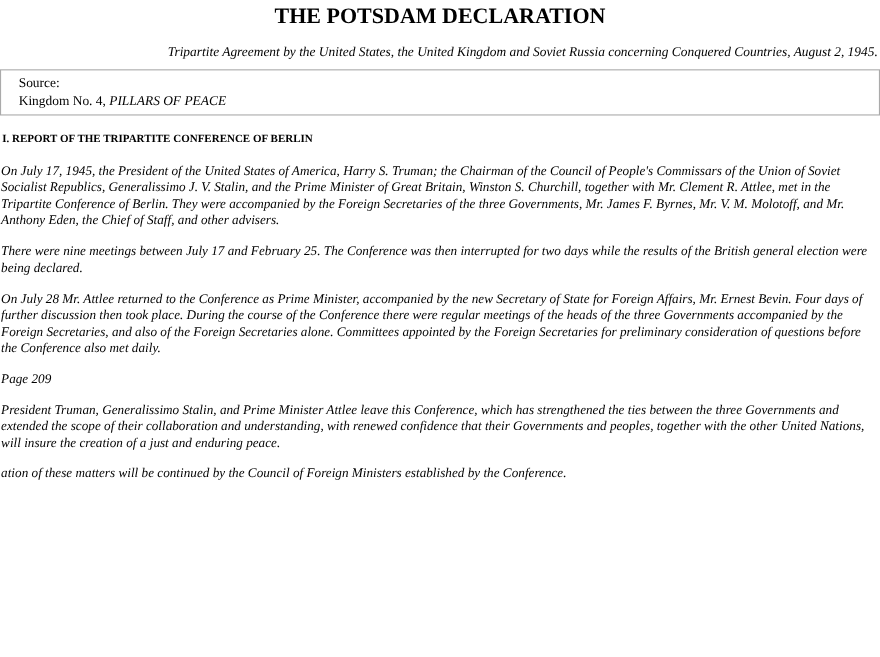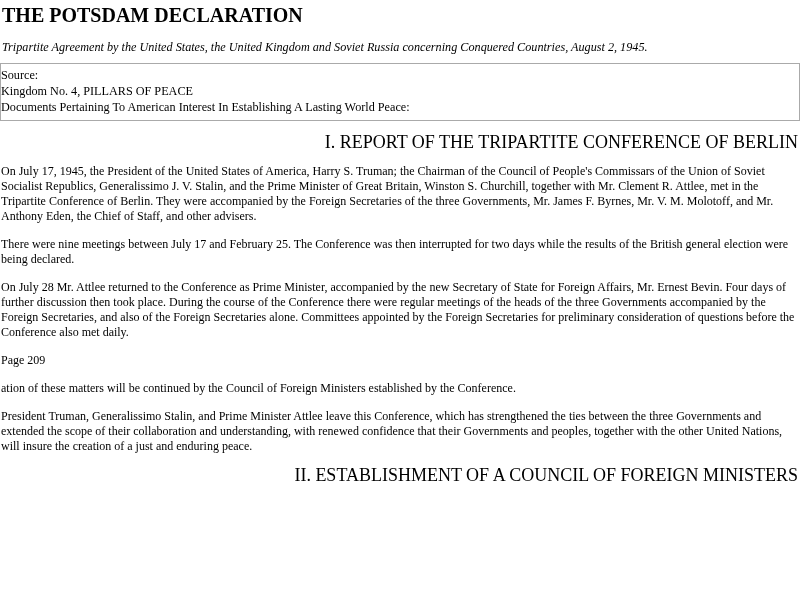--- a/index.html
+++ b/index.html
@@ -13,74 +13,73 @@
     overflow: hidden;
     color: #000000;
     font-family: "Liberation Serif", serif;
     font-size: 12px;
     line-height: 15px;
   }
   .doc-title {
     font-size: 20px;
     line-height: 24px;
     font-weight: bold;
-    text-align: left;
+    text-align: center;
     margin: 3px 2px 0 2px;
   }
   .doc-subtitle {
     font-style: italic;
-    text-align: left;
+    text-align: right;
     font-size: 12.2px;
     line-height: 15px;
     margin: 13px 2px 0 2px;
   }
   .source-box {
     margin: 8px 0 0 0;
     border: 1px solid #aaaaaa;
     box-sizing: border-box;
     width: 100%;
-    padding: 3px 4px 5px 0;
+    padding: 3px 4px 5px 16px;
     font-size: 12.2px;
     line-height: 16px;
   }
   .source-box .src-line {
     white-space: nowrap;
   }
-  .italic { }
+  .italic { font-style: italic; }
   .section-heading {
-    font-size: 18px;
+    font-size: 10px;
     line-height: 17px;
-    font-weight: normal;
-    text-align: right;
+    font-weight: bold;
+    text-align: left;
     margin: 13px 2px;
   }
   p.body-para {
     margin: 13px 0;
     padding: 0 3px 0 1px;
+    font-style: italic;
   }
 </style>
 </head>
 <body>
 
 <div>
 
   <h1 class="doc-title">THE POTSDAM DECLARATION</h1>
 
   <div class="doc-subtitle">Tripartite Agreement by the United States, the United Kingdom and Soviet Russia concerning Conquered Countries, August 2, 1945.</div>
 
   <div class="source-box">
     <div class="src-line">Source:</div>
     <div class="src-line"><span>Kingdom No. 4, </span><span class="italic">PILLARS OF PEACE</span></div>
-    <div class="src-line">Documents Pertaining To American Interest In Establishing A Lasting World Peace:</div>
   </div>
 
   <h3 class="section-heading">I. REPORT OF THE TRIPARTITE CONFERENCE OF BERLIN</h3>
 
   <p class="body-para">On July 17, 1945, the President of the United States of America, Harry S. Truman; the Chairman of the Council of People's Commissars of the Union of Soviet Socialist Republics, Generalissimo J. V. Stalin, and the Prime Minister of Great Britain, Winston S. Churchill, together with Mr. Clement R. Attlee, met in the Tripartite Conference of Berlin. They were accompanied by the Foreign Secretaries of the three Governments, Mr. James F. Byrnes, Mr. V. M. Molotoff, and Mr. Anthony Eden, the Chief of Staff, and other advisers.</p>
   <p class="body-para">There were nine meetings between July 17 and February 25. The Conference was then interrupted for two days while the results of the British general election were being declared.</p>
   <p class="body-para">On July 28 Mr. Attlee returned to the Conference as Prime Minister, accompanied by the new Secretary of State for Foreign Affairs, Mr. Ernest Bevin. Four days of further discussion then took place. During the course of the Conference there were regular meetings of the heads of the three Governments accompanied by the Foreign Secretaries, and also of the Foreign Secretaries alone. Committees appointed by the Foreign Secretaries for preliminary consideration of questions before the Conference also met daily.</p>
   <p class="body-para">Page 209</p>
+  <p class="body-para">President Truman, Generalissimo Stalin, and Prime Minister Attlee leave this Conference, which has strengthened the ties between the three Governments and extended the scope of their collaboration and understanding, with renewed confidence that their Governments and peoples, together with the other United Nations, will insure the creation of a just and enduring peace.</p>
   <p class="body-para">ation of these matters will be continued by the Council of Foreign Ministers established by the Conference.</p>
-  <p class="body-para">President Truman, Generalissimo Stalin, and Prime Minister Attlee leave this Conference, which has strengthened the ties between the three Governments and extended the scope of their collaboration and understanding, with renewed confidence that their Governments and peoples, together with the other United Nations, will insure the creation of a just and enduring peace.</p>
 
-  <h3 class="section-heading">II. ESTABLISHMENT OF A COUNCIL OF FOREIGN MINISTERS</h3>
 
 </div>
 
 </body></html>

